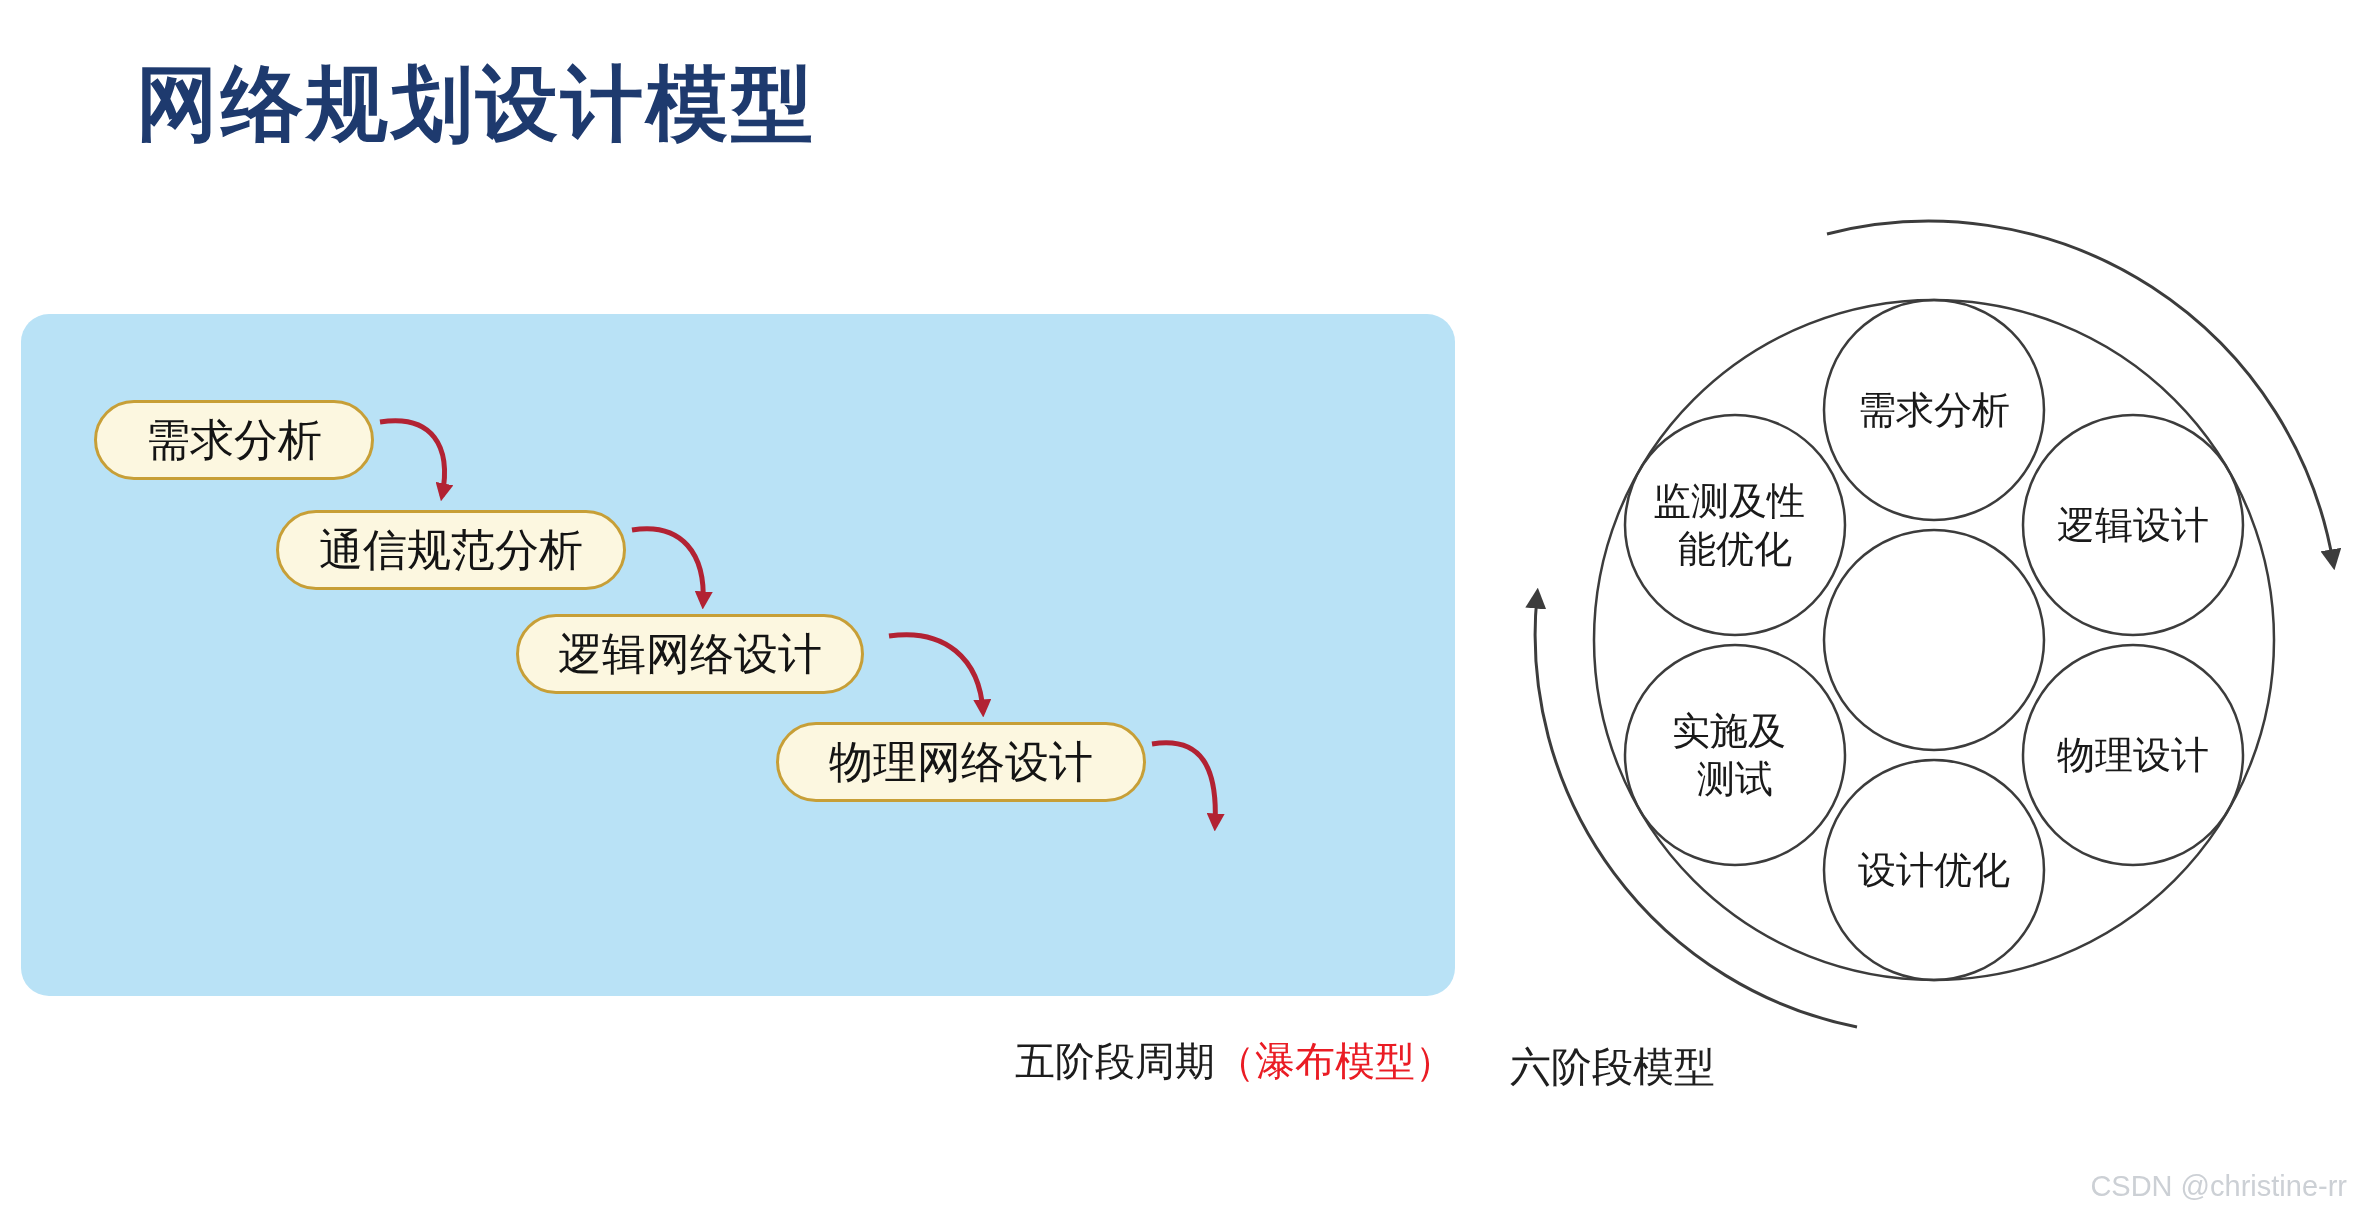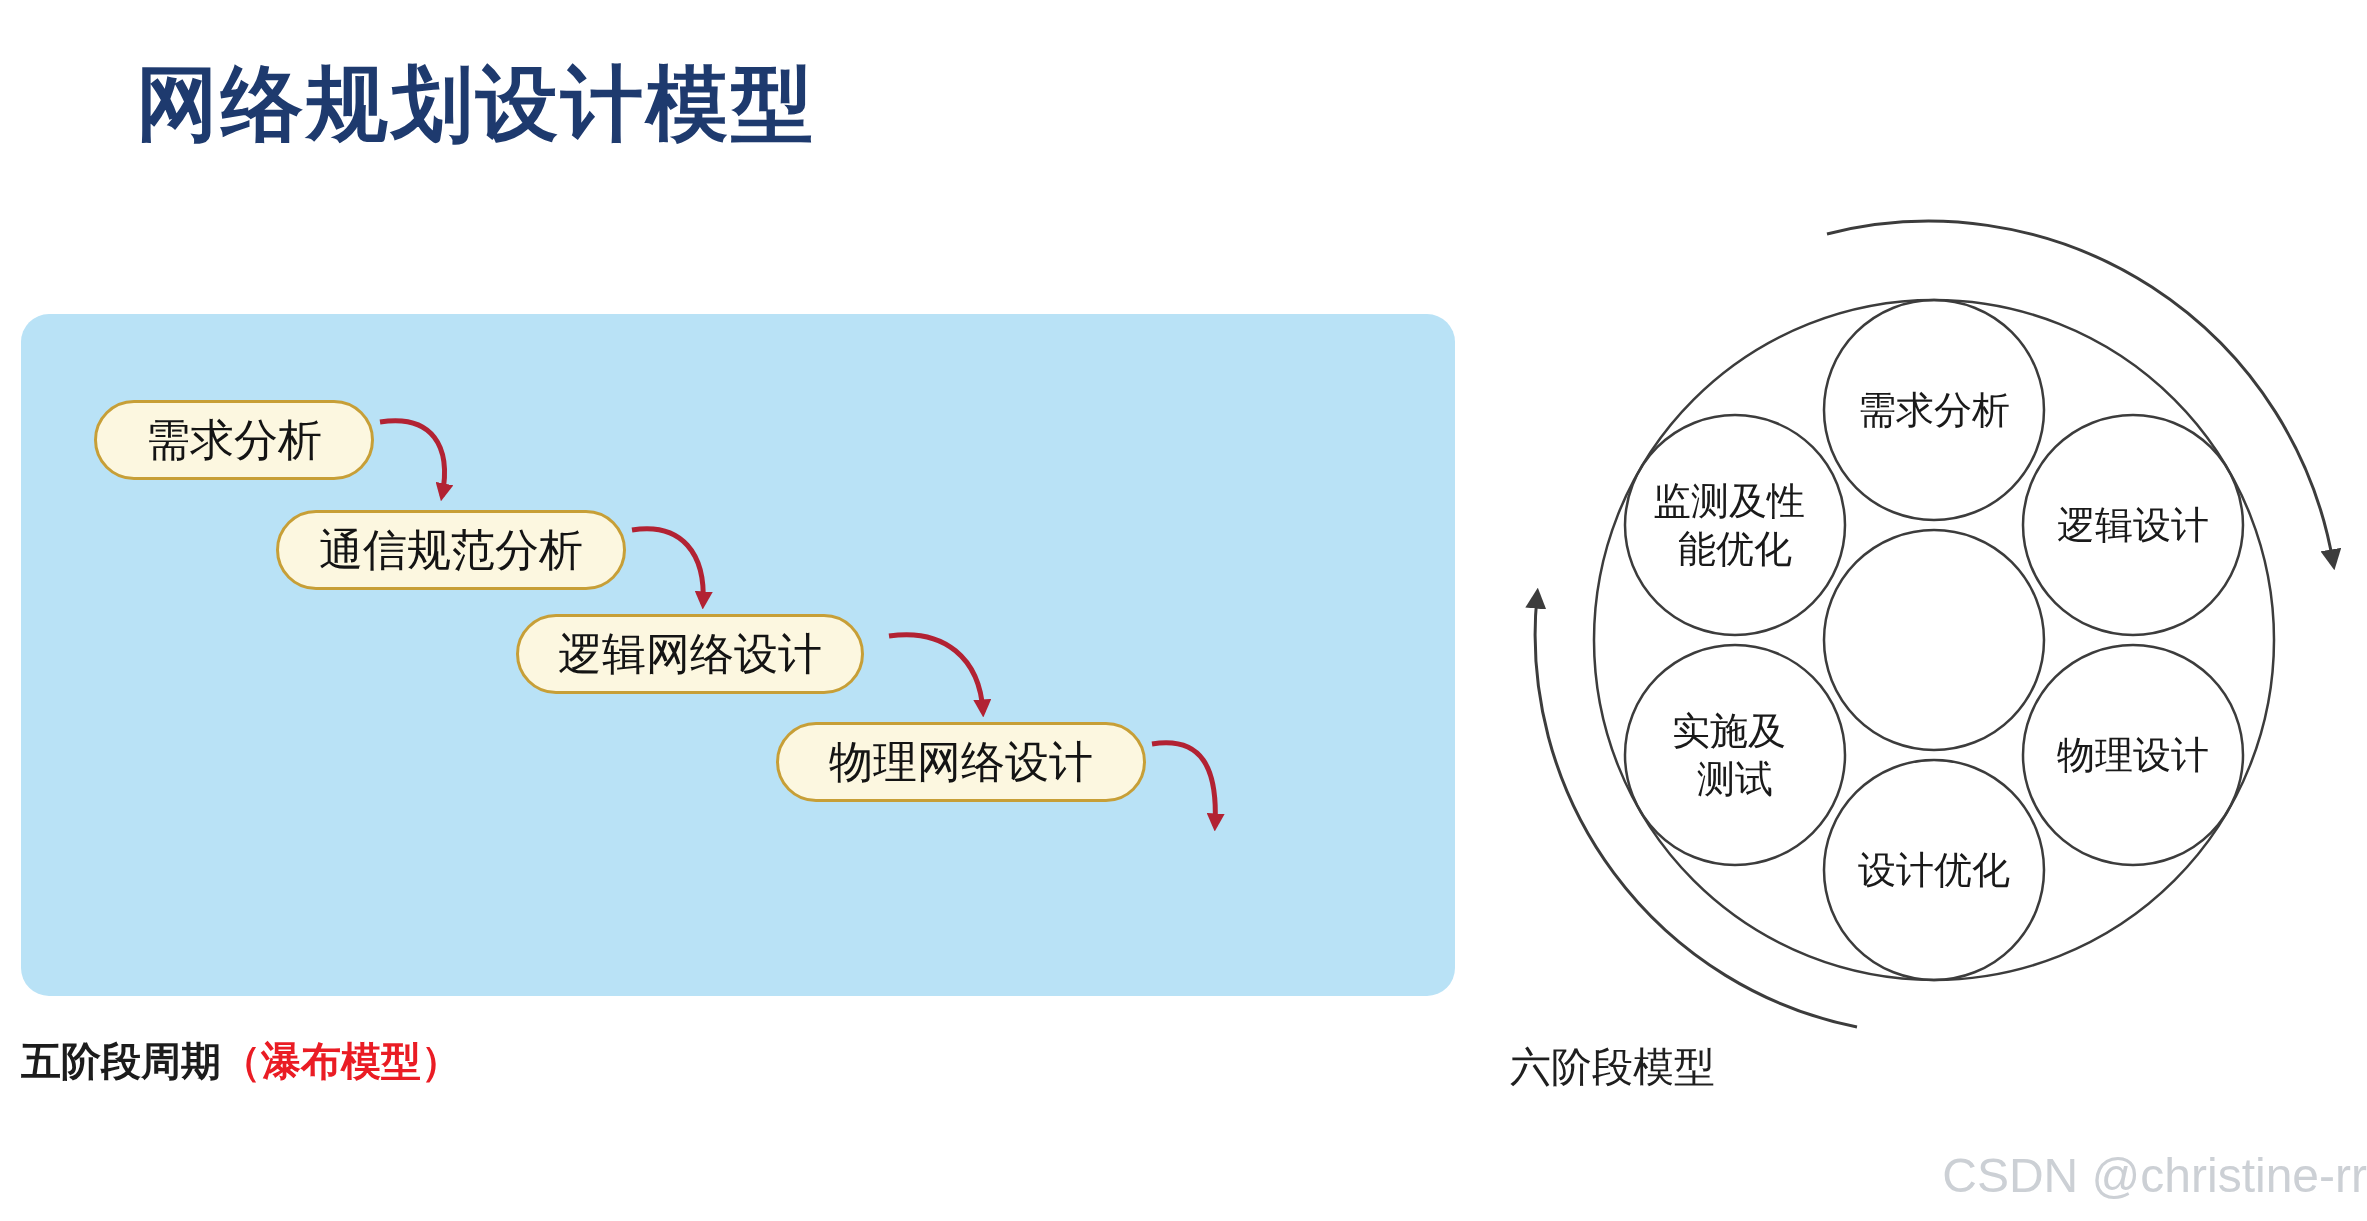--- a/index.html
+++ b/index.html
@@ -53,24 +53,24 @@
   .overlay-svg {
     position: absolute;
     left: 0; top: 0;
     pointer-events: none;
   }
   .caption-left {
     position: absolute;
     left: 21px;
     top: 1034px;
     width: 1434px;
-    text-align: left;
+    text-align: right;
     font-size: 40px;
     color: #1c1c1c;
-    font-weight: 700;
+    font-weight: 400;
   }
   .caption-left .hl { color: #ea1c24; }
   .cycle-svg {
     position: absolute;
     left: 1510px;
     top: 215px;
   }
   .cycle-label {
     font-family: "DejaVu Serif", serif;
     font-size: 38px;
@@ -80,23 +80,23 @@
     position: absolute;
     left: 1510px;
     top: 1040px;
     width: 845px;
     font-size: 41px;
     color: #1f1f1f;
     font-weight: 500;
   }
   .watermark {
     position: absolute;
-    right: 0;
+    right: 20px;
     bottom: 18px;
-    font-size: 48px;
+    font-size: 29px;
     color: #ccd0d5;
     font-weight: 400;
   }
 </style>
 </head>
 <body>
 
 <div class="stage">
 
   <div class="slide-title">网络规划设计模型</div>

